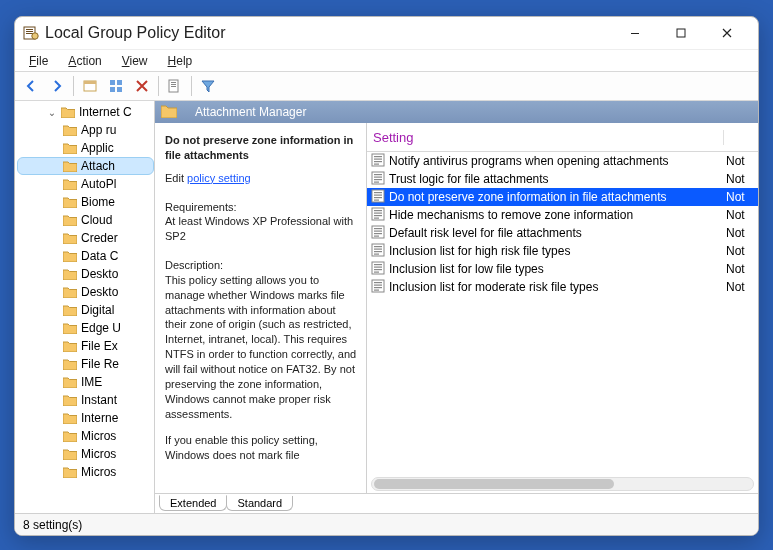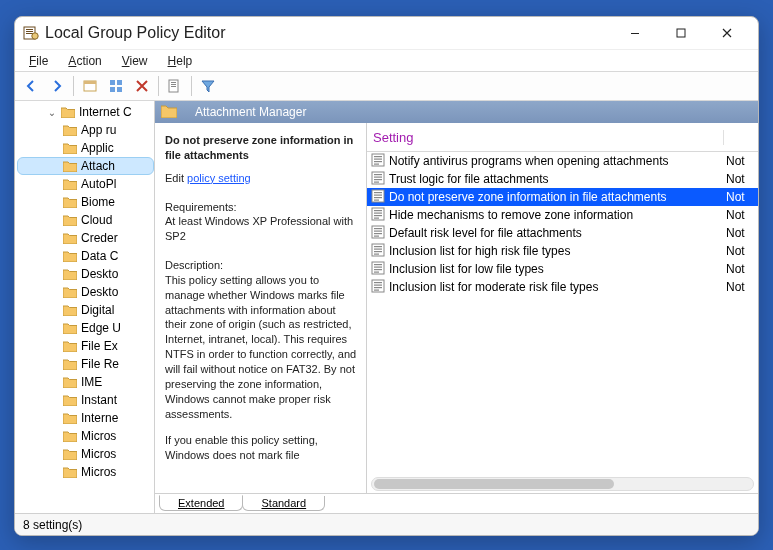--- a/index.html
+++ b/index.html
@@ -38,21 +38,21 @@
   .col-h1 { flex:1; padding-left:6px; border-right:1px solid #e0e0e0;}
   .col-h2 { width:34px; padding-left:4px;}
   .list-body { flex:1; overflow:hidden;}
   .row { height:18px; display:flex; align-items:center; padding-left:4px; gap:4px; white-space:nowrap;}
   .row svg{width:14px;height:14px;flex-shrink:0;}
   .row .lbl{flex:1; overflow:hidden; text-overflow:clip;}
   .row .col2{width:34px; padding-left:2px;}
   .row.selected { background:#0a5aff; color:#fff;}
   .row.selected .col2{color:#fff;}
   .tabs { height:20px; border-top:1px solid #d0d0d0; display:flex; align-items:center; padding-left:4px; font-size:11px;}
-  .tab { border:1px solid #b8b8b8; border-top:none; border-radius:0 0 6px 6px; padding:1px 18px; margin-right:-1px; background:#fff;text-decoration:underline;}
+  .tab { border:1px solid #b8b8b8; border-top:none; border-radius:0 0 6px 6px; padding:1px 10px; margin-right:-1px; background:#fff;}
   .tab.active { background:#fff; font-weight:normal; border-top:1px solid #fff; margin-top:-1px;}
   .hscroll { position:absolute; left:4px; right:4px; bottom:2px; height:14px; background:#f0f0f0; border:1px solid #ddd; border-radius:7px;}
   .hscroll .thumb{ position:absolute; left:2px; top:1px; width:240px; height:10px; background:#c7c7c7; border-radius:5px;}
   .statusbar { height:22px; border-top:1px solid #d0d0d0; display:flex; align-items:center; padding:0 8px; font-size:12px; background:#f7f7f7;}
 </style>
 </head>
 <body>
 
 <div class="window">
 

